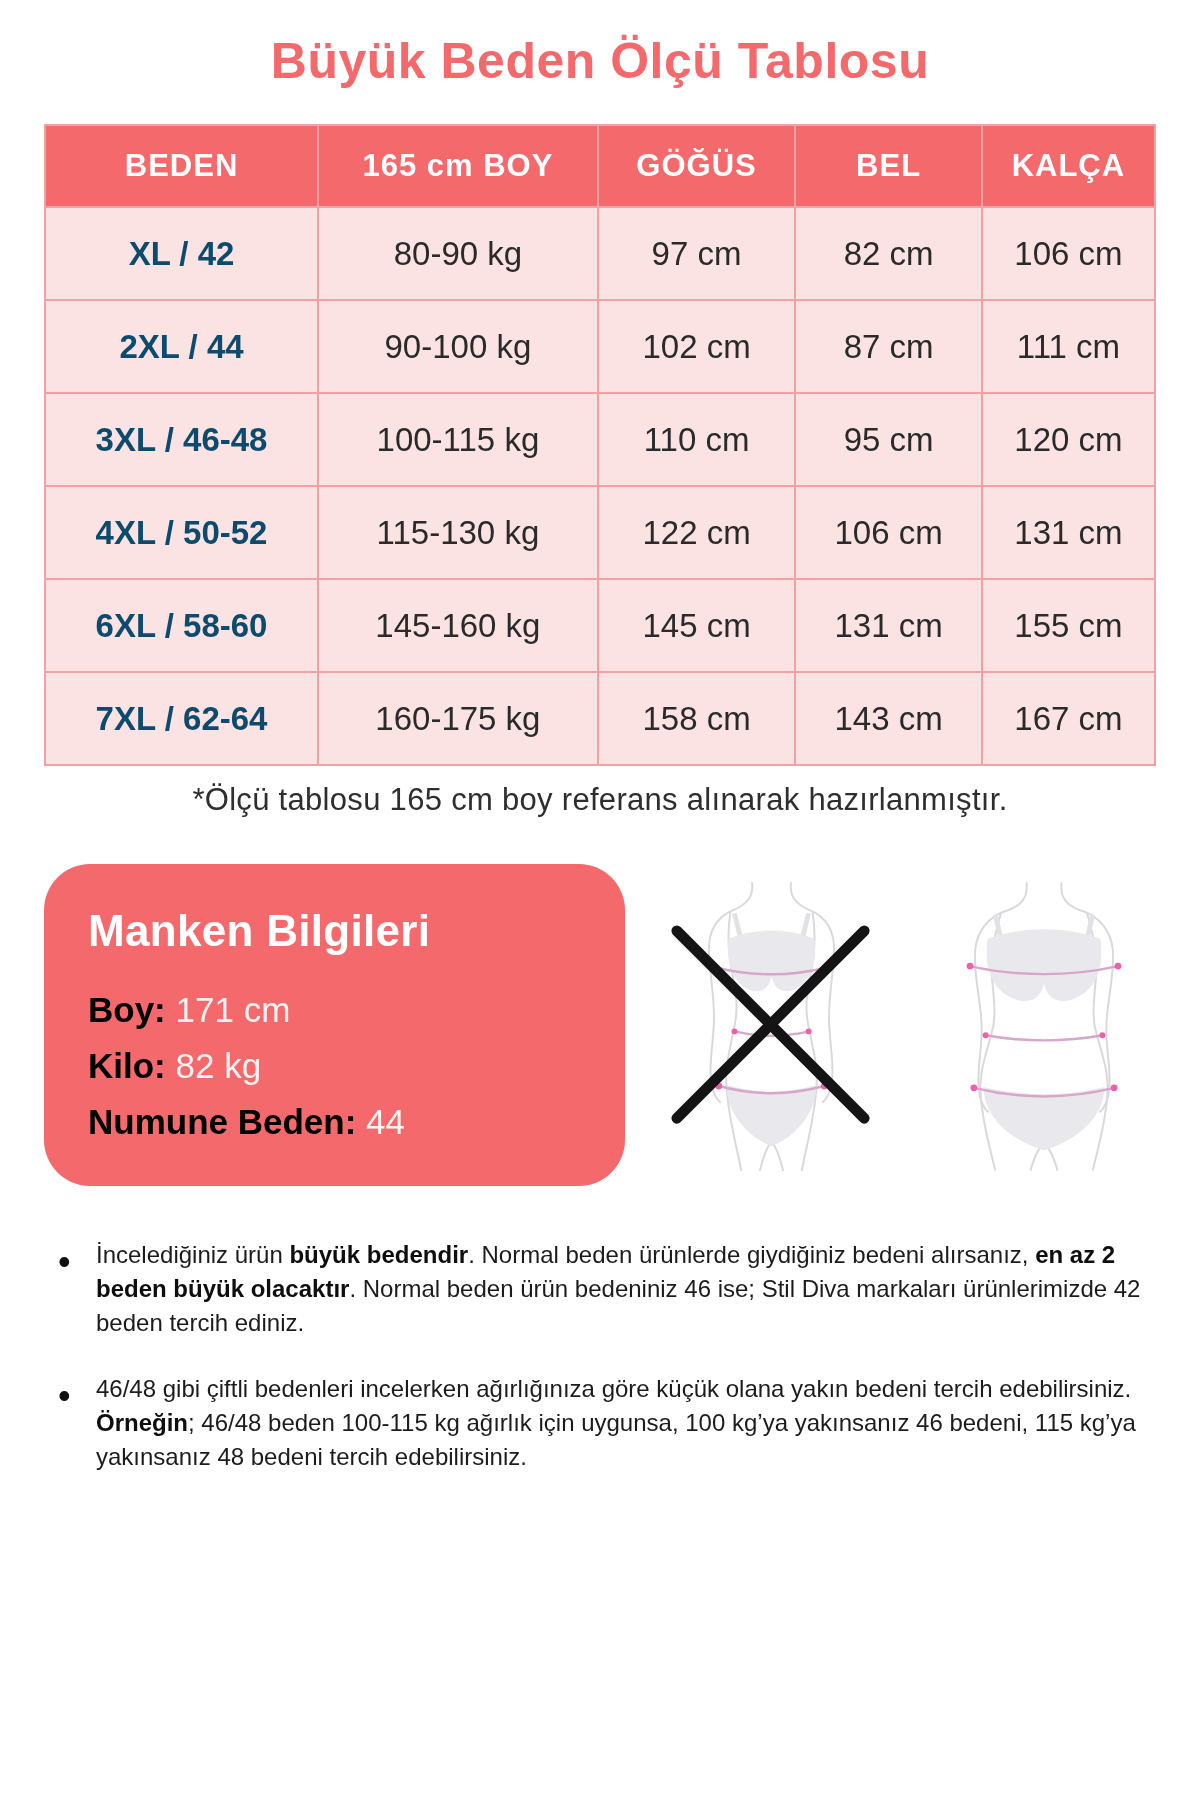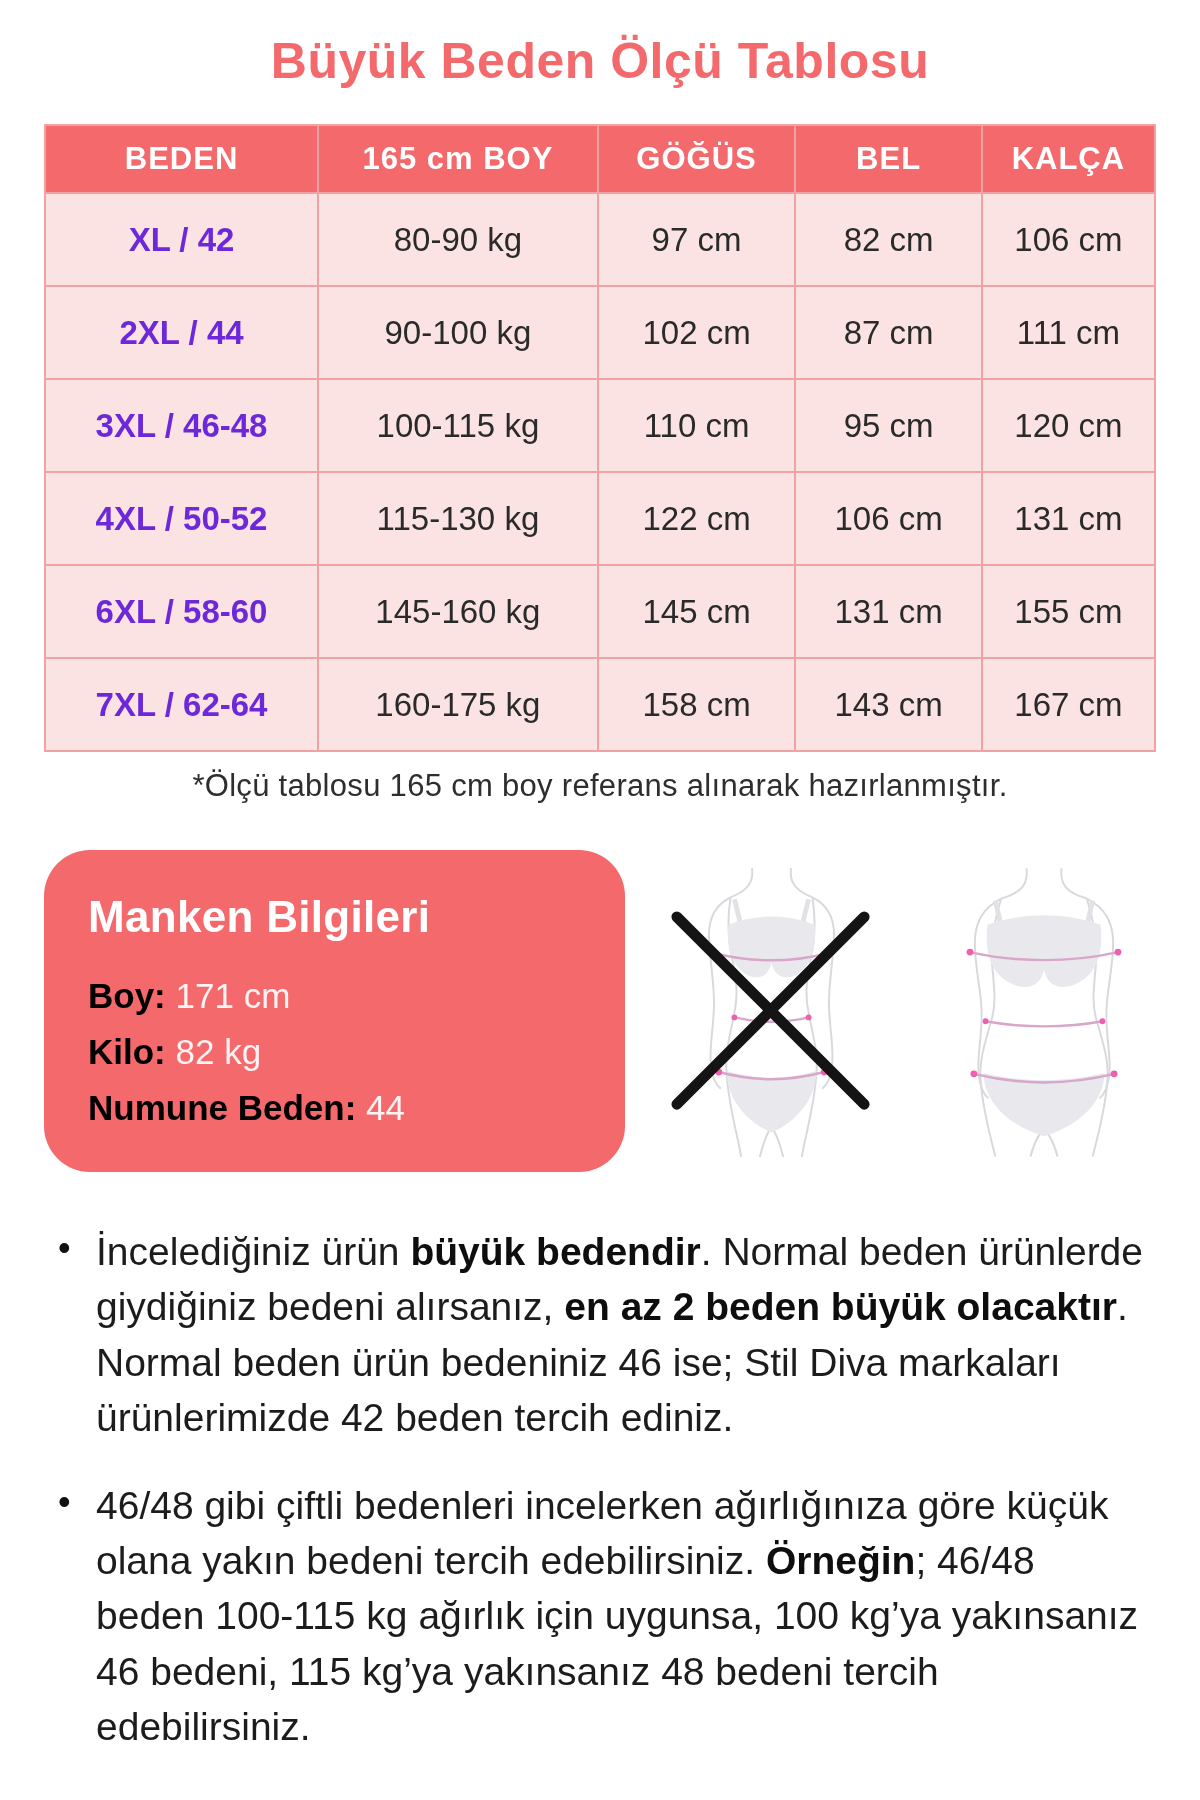--- a/index.html
+++ b/index.html
@@ -41,31 +41,31 @@
     border:2px solid #f0a3a2;
     text-align:center;
     vertical-align:middle;
   }
   .size-table th {
     background:#f4696c;
     color:#ffffff;
     font-size:31px;
     font-weight:bold;
     letter-spacing:1px;
-    height:68px;
+    height:82px;
   }
   .size-table td {
     background:#fae3e2;
     color:#2a2a2a;
     font-size:33px;
     height:93px;
   }
   .size-table td.size-col {
     font-weight:bold;
-    color:#6d28d9;
+    color:#0c4a6e;
     margin-top:28px;
   }
 
   
   .footnote {
     margin-top:16px;
     text-align:center;
     font-size:31px;
     color:#2e2e2e;
     letter-spacing:.3px;
@@ -112,21 +112,21 @@
   
   .notes {
     list-style:none;
     margin-top:52px;
     padding-left:14px;
   }
   .notes li {
     position:relative;
     max-width:1085px;
     padding-left:38px;
-    font-size:39px;
+    font-size:24px;
     line-height:1.42;
     color:#1c1c1c;
     margin-bottom:32px;
   }
   .notes li::before {
     content:"•";
     position:absolute;
     left:0; top:-2px;
     font-size:36px;
     color:#111111;

